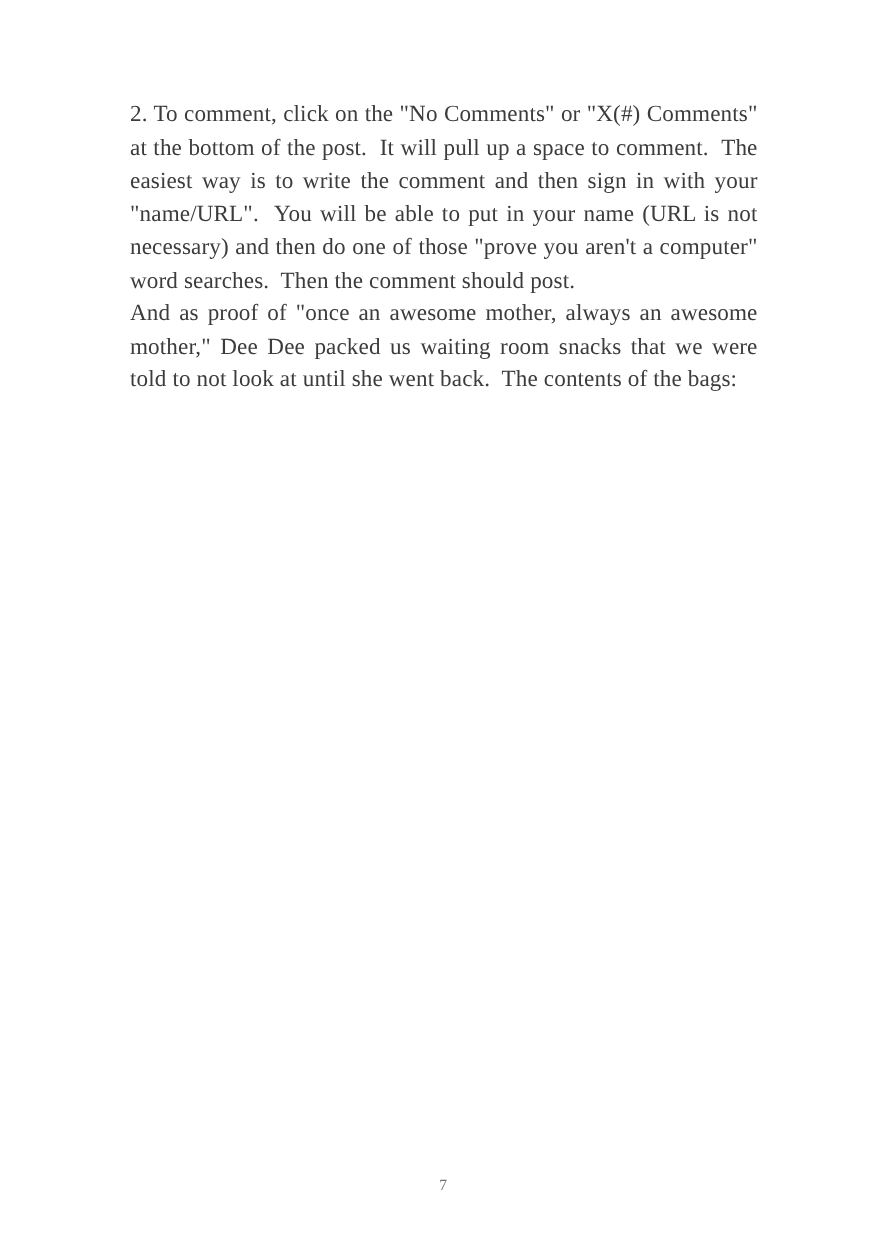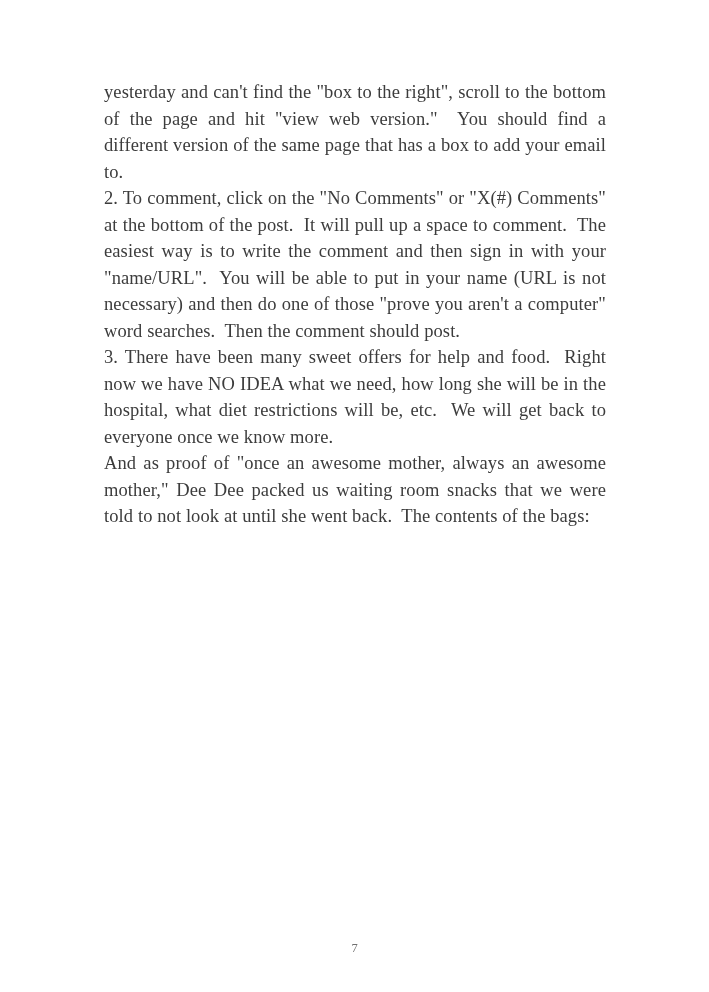--- a/index.html
+++ b/index.html
@@ -44,19 +44,17 @@
     text-align: center;
     font-size: 12.5px;
     color: #6f6f6f;
   }
 </style>
 </head>
 <body>
 
 <div class="page">
   <div class="text-block">
-    <p>yesterday and can't find the "box to the right", scroll to the bottom of the page and hit "view web version."  You should find a different version of the same page that has a box to add your email to.</p>
     <p>2. To comment, click on the "No Comments" or "X(#) Comments" at the bottom of the post.  It will pull up a space to comment.  The easiest way is to write the comment and then sign in with your "name/URL".  You will be able to put in your name (URL is not necessary) and then do one of those "prove you aren't a computer" word searches.  Then the comment should post.</p>
-    <p>3. There have been many sweet offers for help and food.  Right now we have NO IDEA what we need, how long she will be in the hospital, what diet restrictions will be, etc.  We will get back to everyone once we know more.</p>
     <p>And as proof of "once an awesome mother, always an awesome mother," Dee Dee packed us waiting room snacks that we were told to not look at until she went back.  The contents of the bags:</p>
   </div>
   <div class="page-number">7</div>
 </div>
 
 </body></html>

